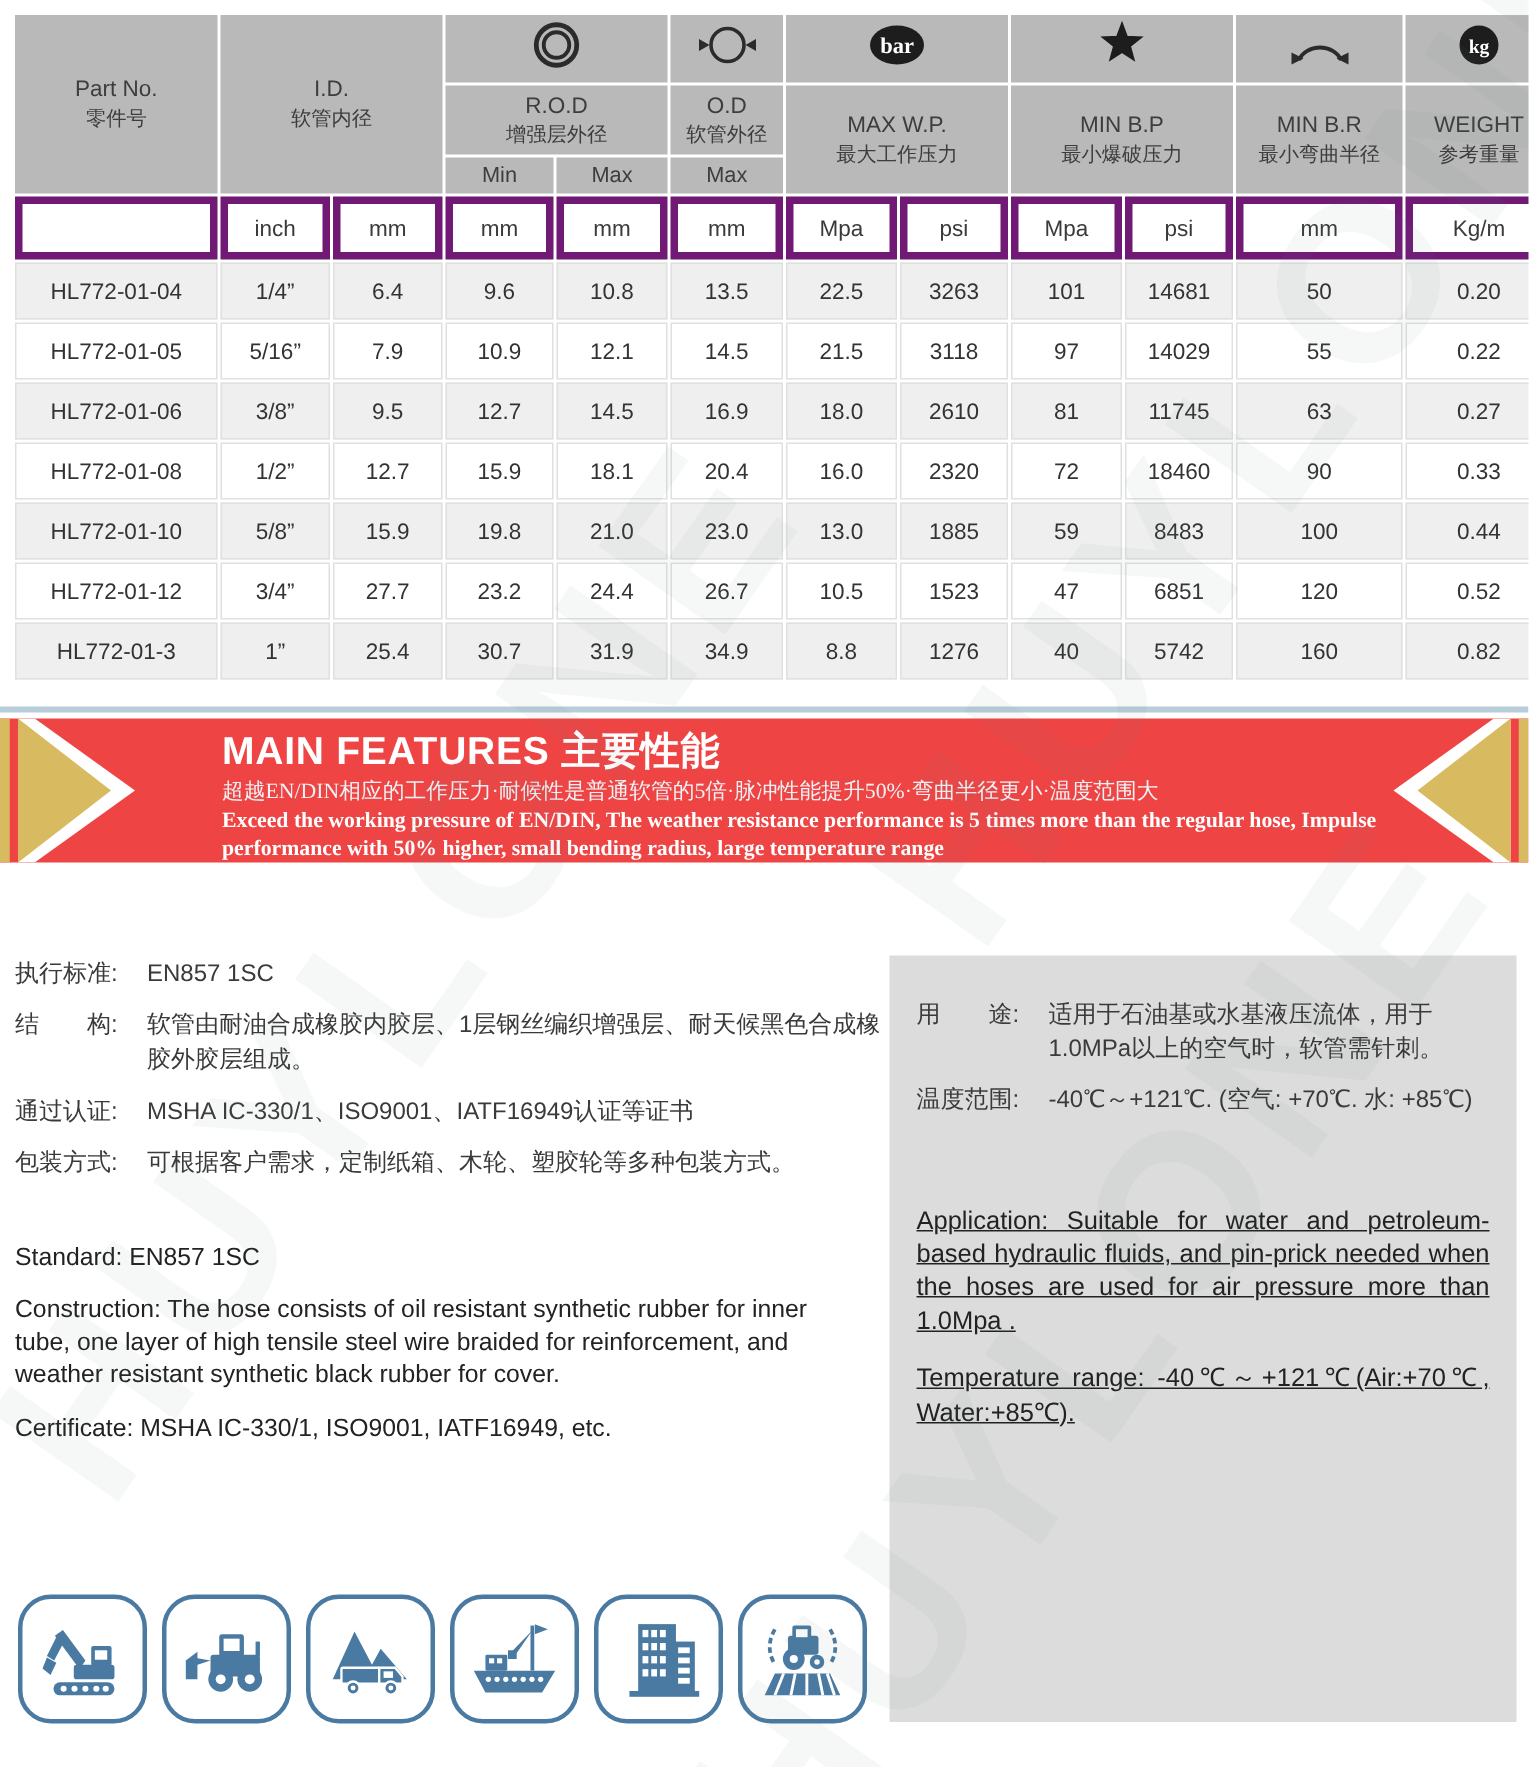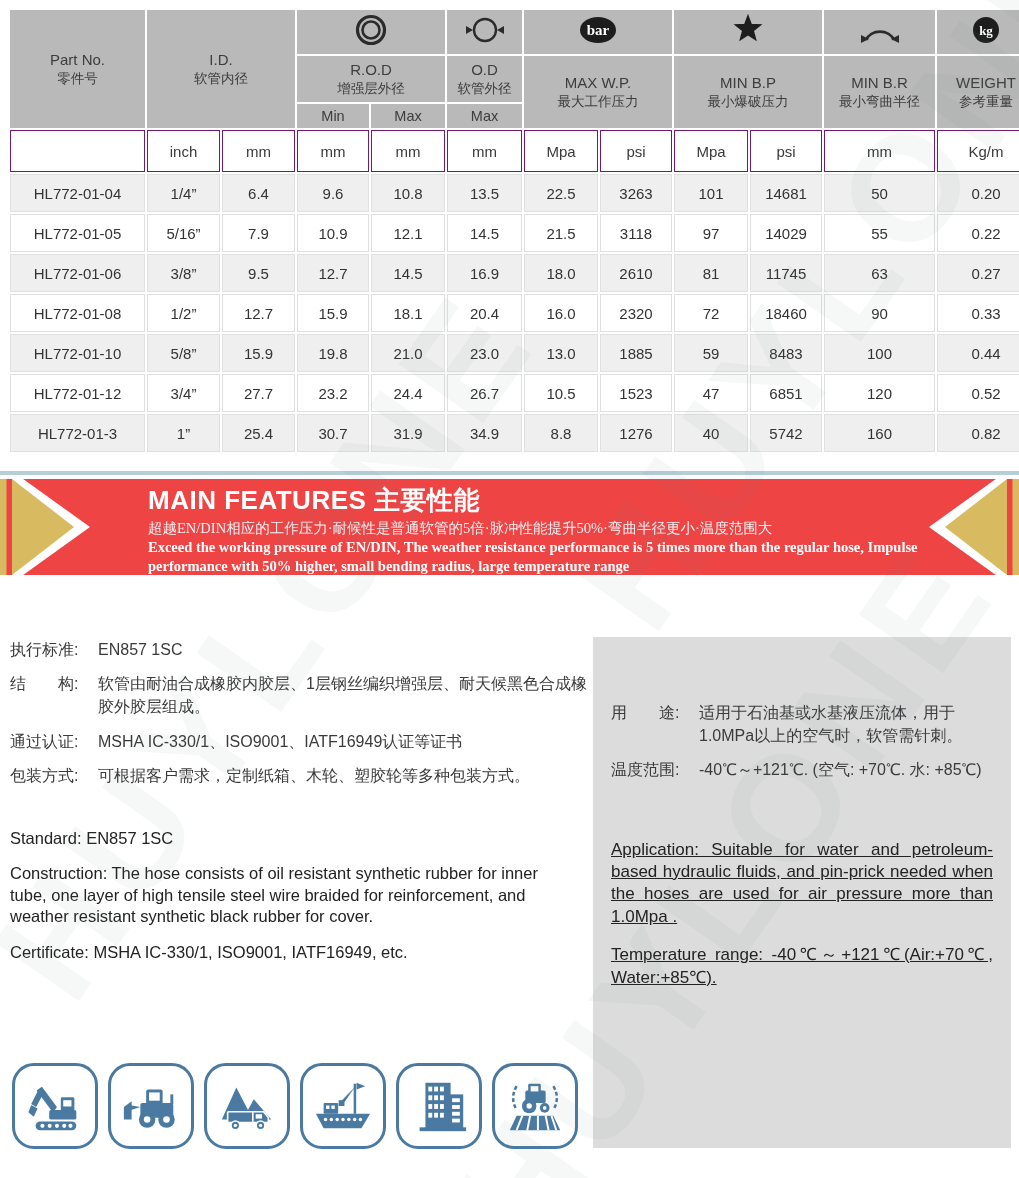--- a/index.html
+++ b/index.html
@@ -11,21 +11,21 @@
   table.spec{border-collapse:separate;border-spacing:2px;table-layout:fixed;width:1003px;}
   table.spec th,table.spec td{padding:0;text-align:center;vertical-align:middle;overflow:hidden;}
   table.spec thead th{background:#b9b9b9;color:#3d3d3d;font-weight:normal;}
   .hdr-en{font-size:15px;line-height:1.25;}
   .hdr-zh{font-size:13.5px;line-height:1.3;}
   tr.icon-row{height:44px;}
   tr.label-row{height:46px;}
   tr.sub-row{height:24px;}
   tr.sub-row th{font-size:14.5px;}
   tr.unit-row{height:42px;}
-  tr.unit-row td{background:#fff;border:1px solid #701a75;font-size:15px;color:#3a3a3a;}
+  tr.unit-row td{background:#fff;border:5px solid #701a75;font-size:15px;color:#3a3a3a;}
   tr.data-row td{border:1px solid #e0e0e0;font-size:15px;color:#333;height:36px;}
   tr.data-row.odd td{background:#efefef;}
   tr.data-row.even td{background:#ffffff;}
 
   
   .banner-strip{position:absolute;left:0;top:471px;width:1019px;height:4px;background:#b8cdda;}
   .banner{position:absolute;left:0;top:479px;width:1019px;height:96px;background:#ef4444;overflow:hidden;}
   .banner .deco{position:absolute;top:0;height:96px;}
   .banner .deco-l{left:0;}
   .banner .deco-r{right:0;}
@@ -35,21 +35,21 @@
   .banner-desc-en{color:#ffffff;font-size:14.5px;font-weight:bold;font-family:"Liberation Serif",serif;line-height:1.3;}
 
   
   .zh-specs{position:absolute;left:10px;top:638px;width:578px;font-size:16px;color:#3a3a3a;}
   .spec-line{display:flex;margin-bottom:11px;line-height:1.45;}
   .spec-line .lbl{flex:0 0 88px;white-space:nowrap;}
   .spec-line .val{flex:1;}
 
   
   .panel{position:absolute;left:593px;top:637px;width:418px;height:511px;background:#dcdcdc;}
-  .panel-zh{padding:28px 18px 0 18px;font-size:16px;color:#3a3a3a;margin-top:36px;}
+  .panel-zh{padding:28px 18px 0 18px;font-size:16px;color:#3a3a3a;}
   .panel-en{padding:46px 18px 0 18px;font-size:17px;color:#222;text-decoration:underline;}
   .panel-en p{margin:0 0 16px 0;text-align:justify;line-height:1.32;}
 
   
   .en-specs{position:absolute;left:10px;top:828px;width:570px;font-size:16.5px;color:#222;}
   .en-specs p{margin:0 5px 14px 0;line-height:1.3;}
 
   
   .app-icons{position:absolute;left:12px;top:1063px;display:flex;gap:10px;}
   .app-tile{width:86px;height:86px;border:3px solid #4a7aa1;border-radius:22px;background:#fff;display:flex;align-items:center;justify-content:center;box-sizing:border-box;}

